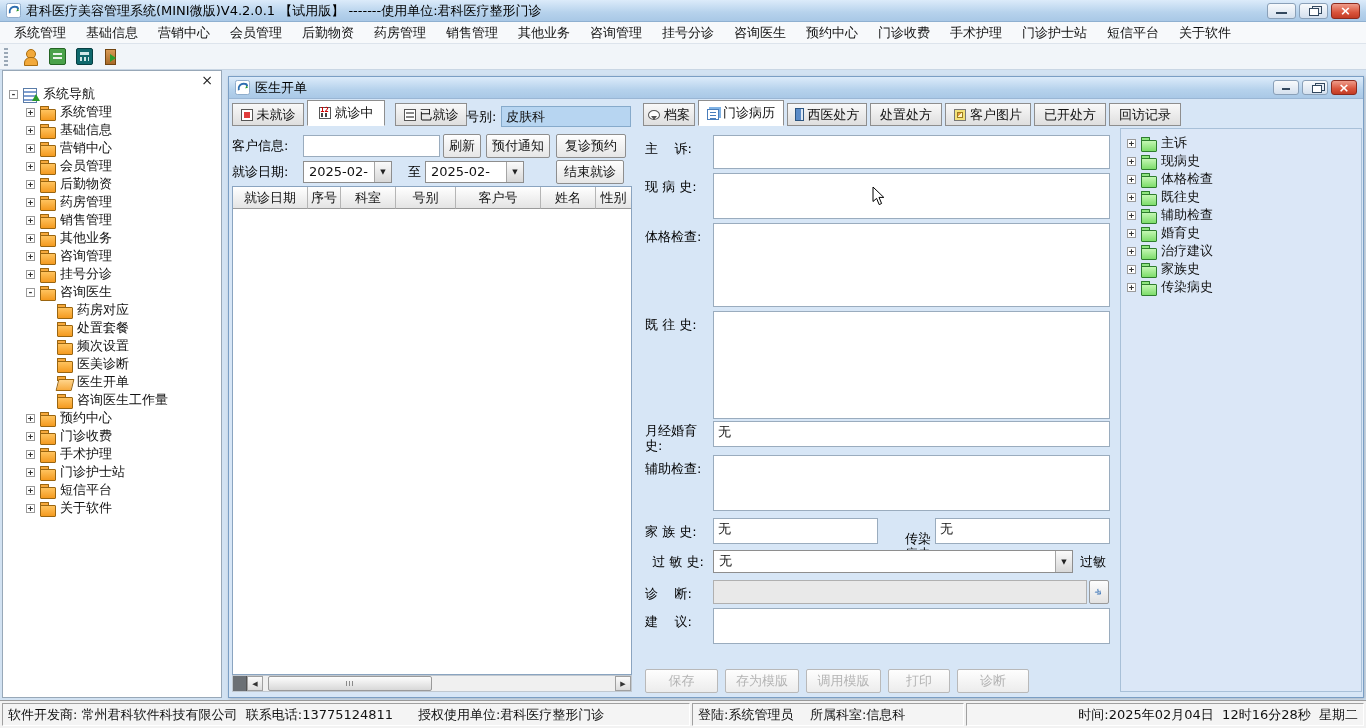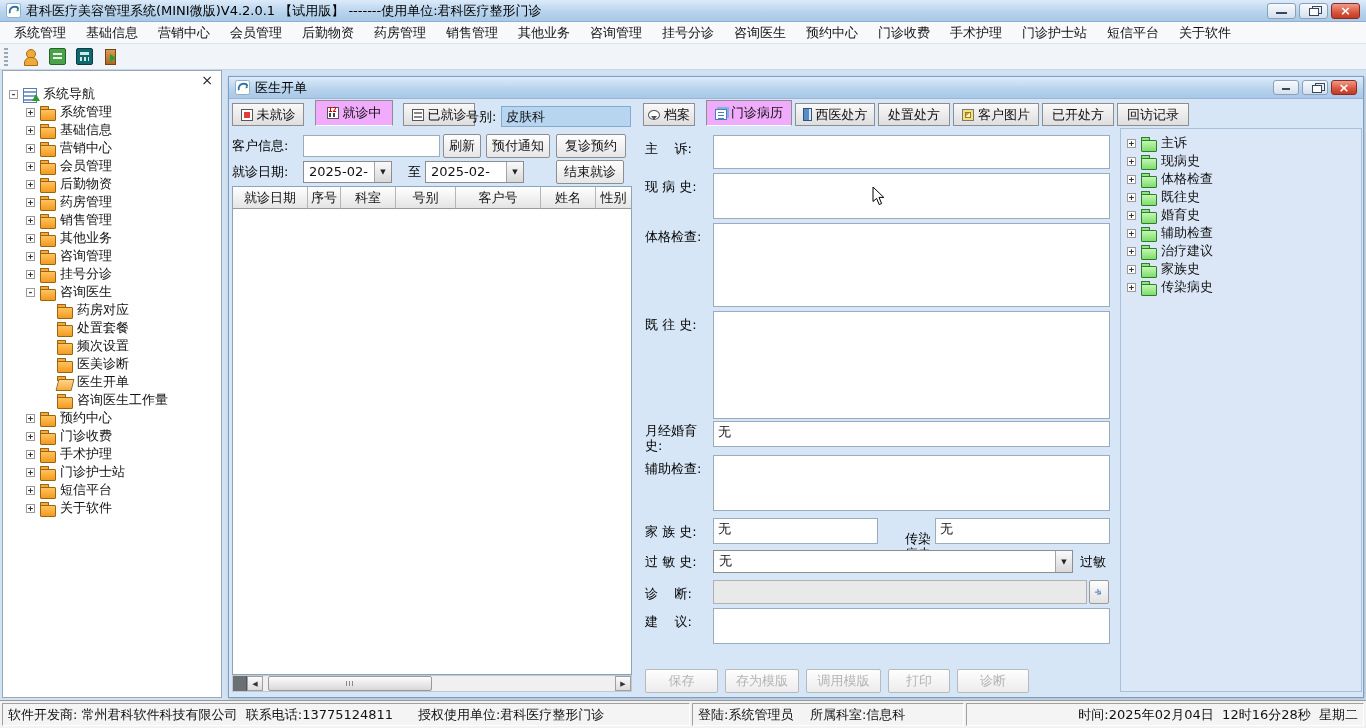--- a/index.html
+++ b/index.html
@@ -91,21 +91,21 @@
     height:22px; background:linear-gradient(#dcebfa,#b6d2ec 60%,#a9c8e6);
     border-bottom:1px solid #9ab6d4; display:flex; align-items:center; padding:0 4px;
   }
   .childbody { position:relative; width:100%; height:598px; }
   
   .tab {
     position:relative; display:inline-flex; align-items:center; justify-content:center; gap:4px;
     height:23px; padding:0 4px; background:linear-gradient(#f9f9f9,#dedede);
     border:1px solid #8e8e8e; margin-right:3px; cursor:pointer; white-space:nowrap;
   }
-  .tab.active { background:#f0abfc; height:26px; margin-top:-3px; z-index:2; border-bottom-color:#fff;margin-left:8px; }
+  .tab.active { background:#ffffff; height:26px; margin-top:-3px; z-index:2; border-bottom-color:#fff; }
   .ltabs { position:absolute; left:3px; top:4px; display:flex; align-items:flex-end; }
   .rtabs { position:absolute; left:414px; top:4px; display:flex; align-items:flex-end; }
   .ltabs .tab:nth-of-type(1){ width:72px; } .ltabs .tab:nth-of-type(2){ width:78px; } .ltabs .tab:nth-of-type(3){ width:72px;margin-left:7px; }
   .rtabs .tab:nth-of-type(1){ width:52px; } .rtabs .tab:nth-of-type(2){ width:86px; }
   .rtabs .tab:nth-of-type(3){ width:80px; } .rtabs .tab:nth-of-type(4){ width:72px; }
   .rtabs .tab:nth-of-type(5){ width:86px; } .rtabs .tab:nth-of-type(6){ width:72px; }
   .rtabs .tab:nth-of-type(7){ width:72px; }
   .tabico { width:12px; height:12px; position:relative; flex:0 0 12px; }
   .icon-waiting .tabico { border:1px solid #555; background:#fff; }
   .icon-waiting .tabico::after { content:''; position:absolute; inset:2px; background:#e03c3c; }
@@ -476,21 +476,21 @@
       <div class="fieldbox" style="left:484px; top:322px; width:397px; height:26px;">无</div>
 
       <span class="flabel" style="left:416px; top:362px; width:66px;">辅助检查:</span>
       <div class="fieldbox" style="left:484px; top:356px; width:397px; height:56px;"></div>
 
       <span class="flabel" style="left:416px; top:425px; width:66px;">家 族 史:</span>
       <div class="fieldbox" style="left:484px; top:419px; width:165px; height:26px;">无</div>
       <span class="flabel" style="left:676px; top:432px; width:34px;">传染病史:</span>
       <div class="fieldbox" style="left:706px; top:419px; width:175px; height:26px;">无</div>
 
-      <span class="flabel" style="left:416px; top:455px; width:66px;">过 敏 史:</span>
+      <span class="flabel" style="left:416px; top:455px; width:66px;text-align:center;">过 敏 史:</span>
       <div class="combo" style="left:484px; top:451px; width:360px; height:23px;">
         <span>无</span>
         <span class="arrow">▼</span>
       </div>
       <span class="flabel" style="left:851px; top:455px;">过敏</span>
 
       <span class="flabel" style="left:416px; top:487px; width:66px;">诊    断:</span>
       <div class="fieldbox" style="left:484px; top:481px; width:374px; height:24px; background:#e9e9e9; border-color:#b0b0b0;"></div>
       <div class="diagbtn" style="left:860px; top:481px;"><span>»</span></div>
 
@@ -524,26 +524,26 @@
             <span class="tlabel">体格检查</span>
           </div>
           <div class="trow toggle-plus icon-gfolder">
             <span class="tgl"></span>
             <span class="tico"></span>
             <span class="tlabel">既往史</span>
           </div>
           <div class="trow toggle-plus icon-gfolder">
             <span class="tgl"></span>
             <span class="tico"></span>
+            <span class="tlabel">辅助检查</span>
+          </div>
+          <div class="trow toggle-plus icon-gfolder">
+            <span class="tgl"></span>
+            <span class="tico"></span>
             <span class="tlabel">婚育史</span>
-          </div>
-          <div class="trow toggle-plus icon-gfolder">
-            <span class="tgl"></span>
-            <span class="tico"></span>
-            <span class="tlabel">辅助检查</span>
           </div>
           <div class="trow toggle-plus icon-gfolder">
             <span class="tgl"></span>
             <span class="tico"></span>
             <span class="tlabel">治疗建议</span>
           </div>
           <div class="trow toggle-plus icon-gfolder">
             <span class="tgl"></span>
             <span class="tico"></span>
             <span class="tlabel">家族史</span>

